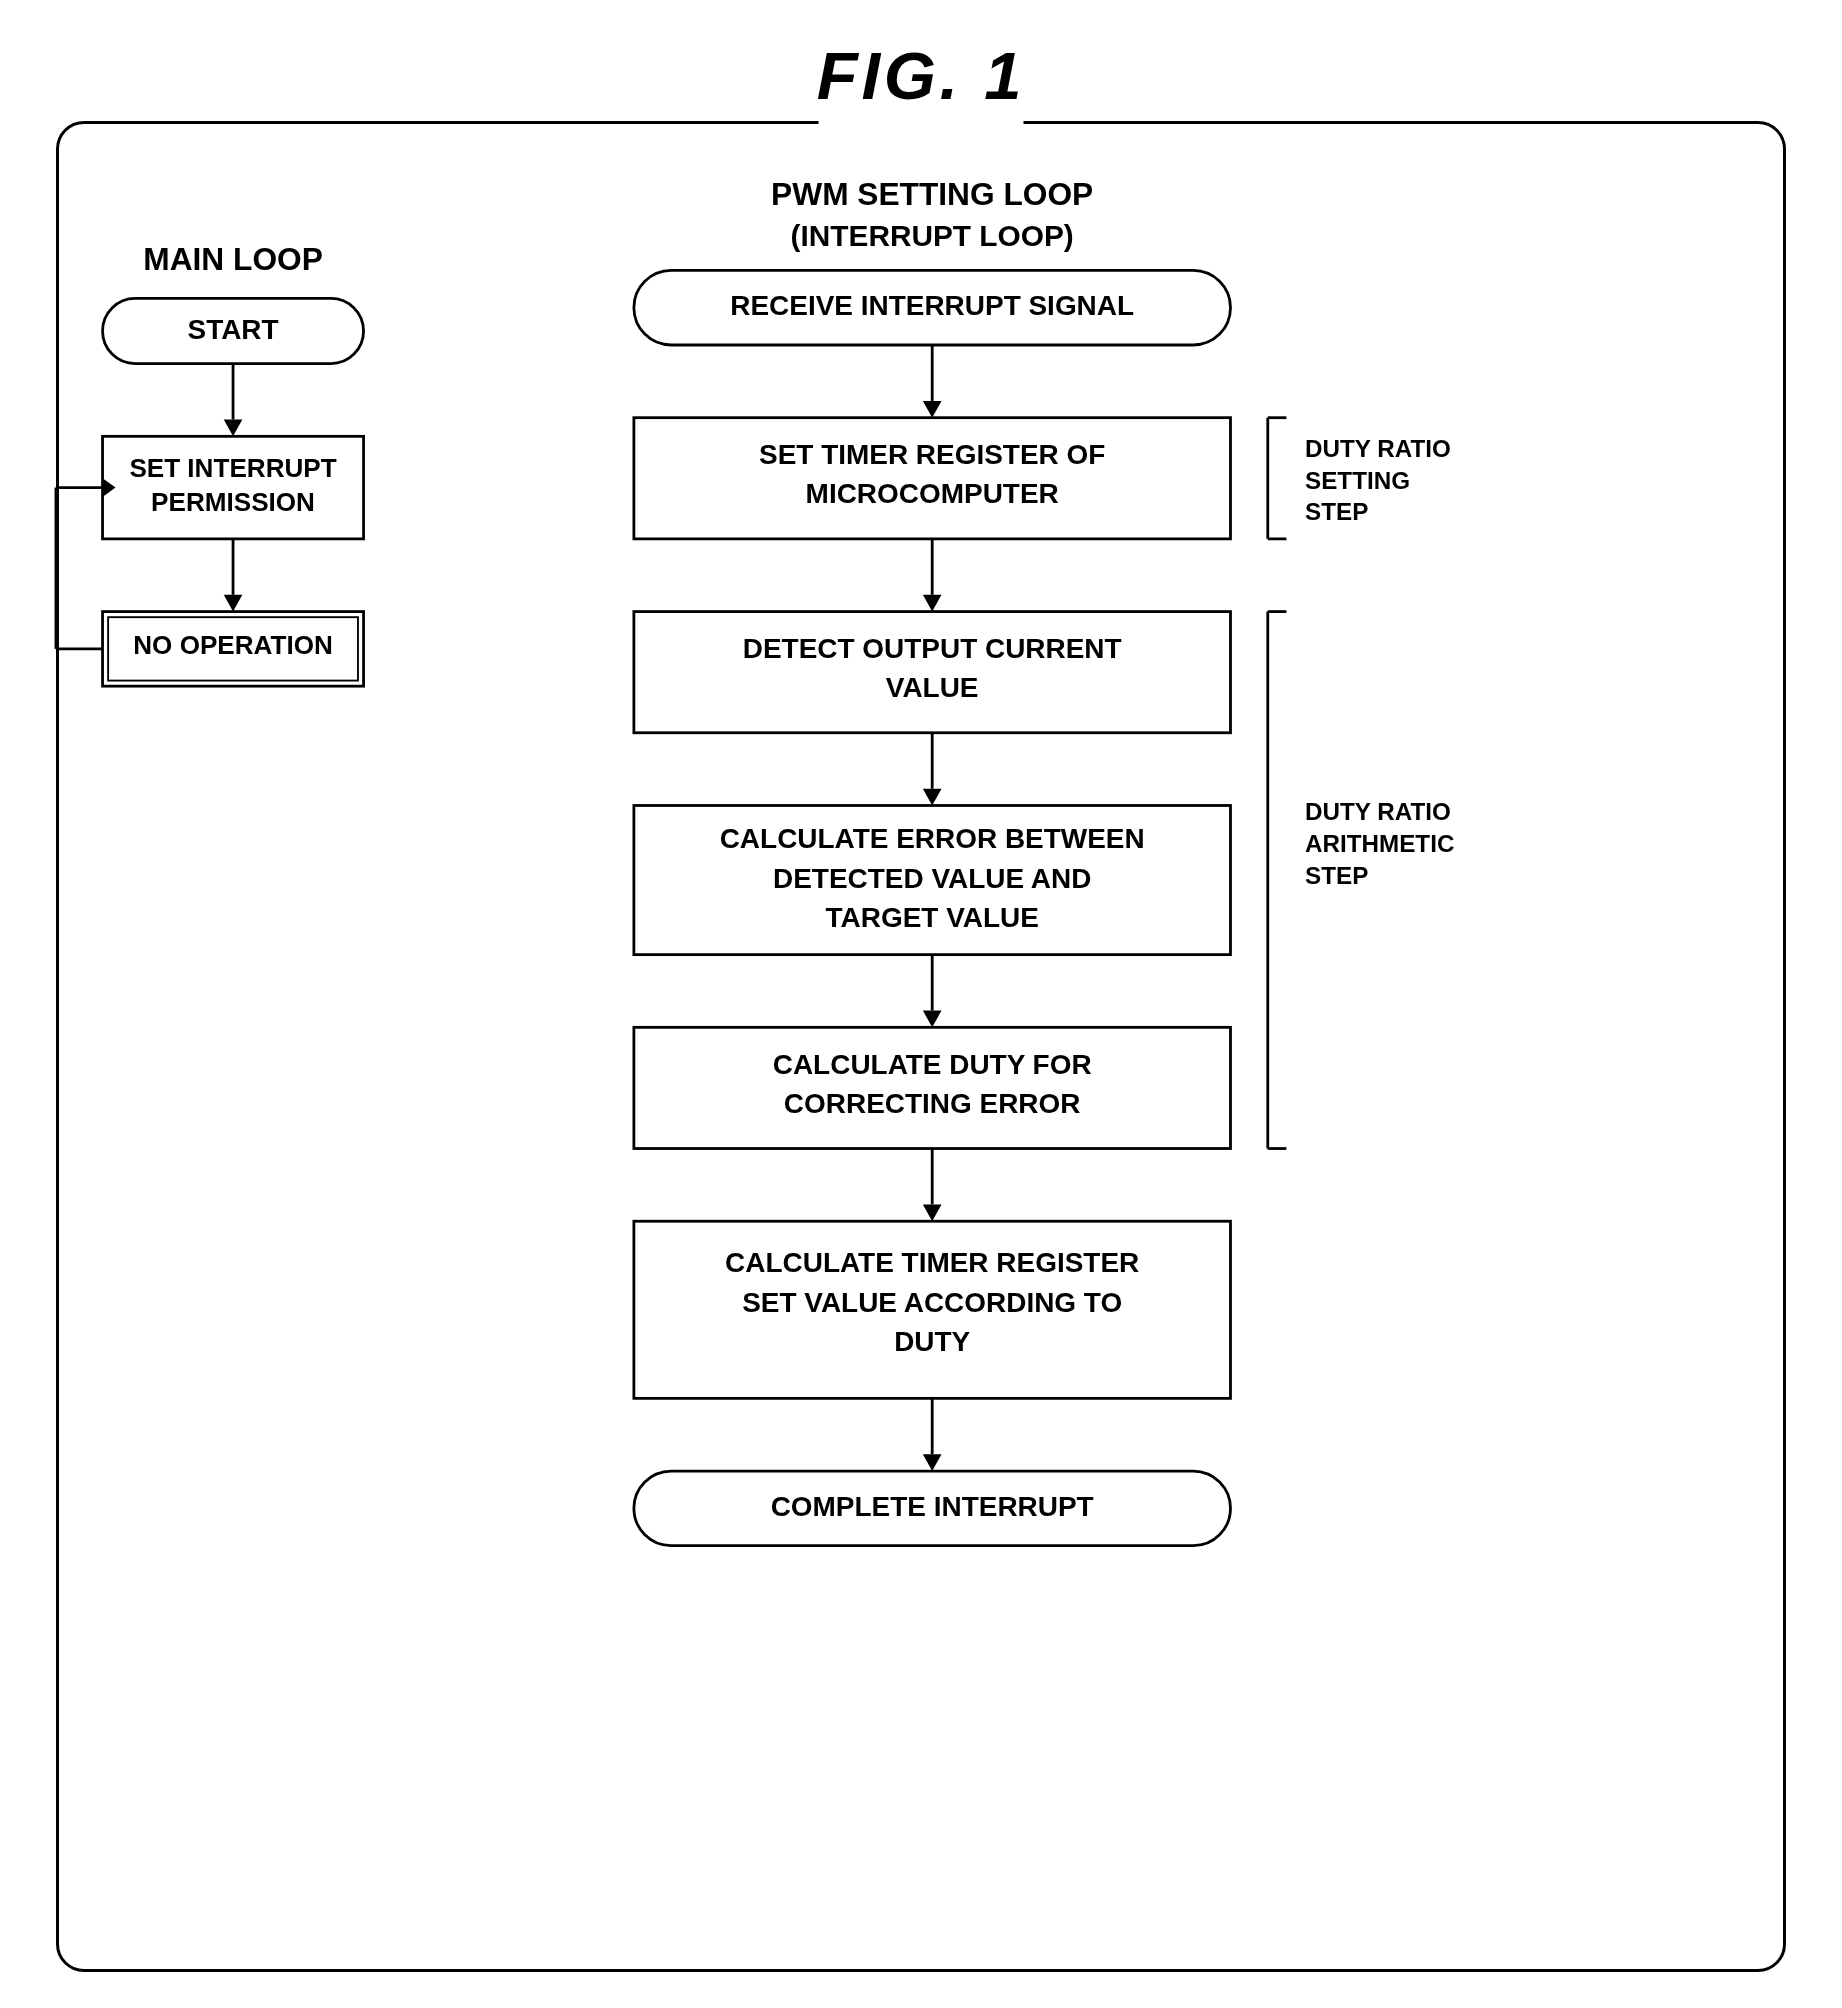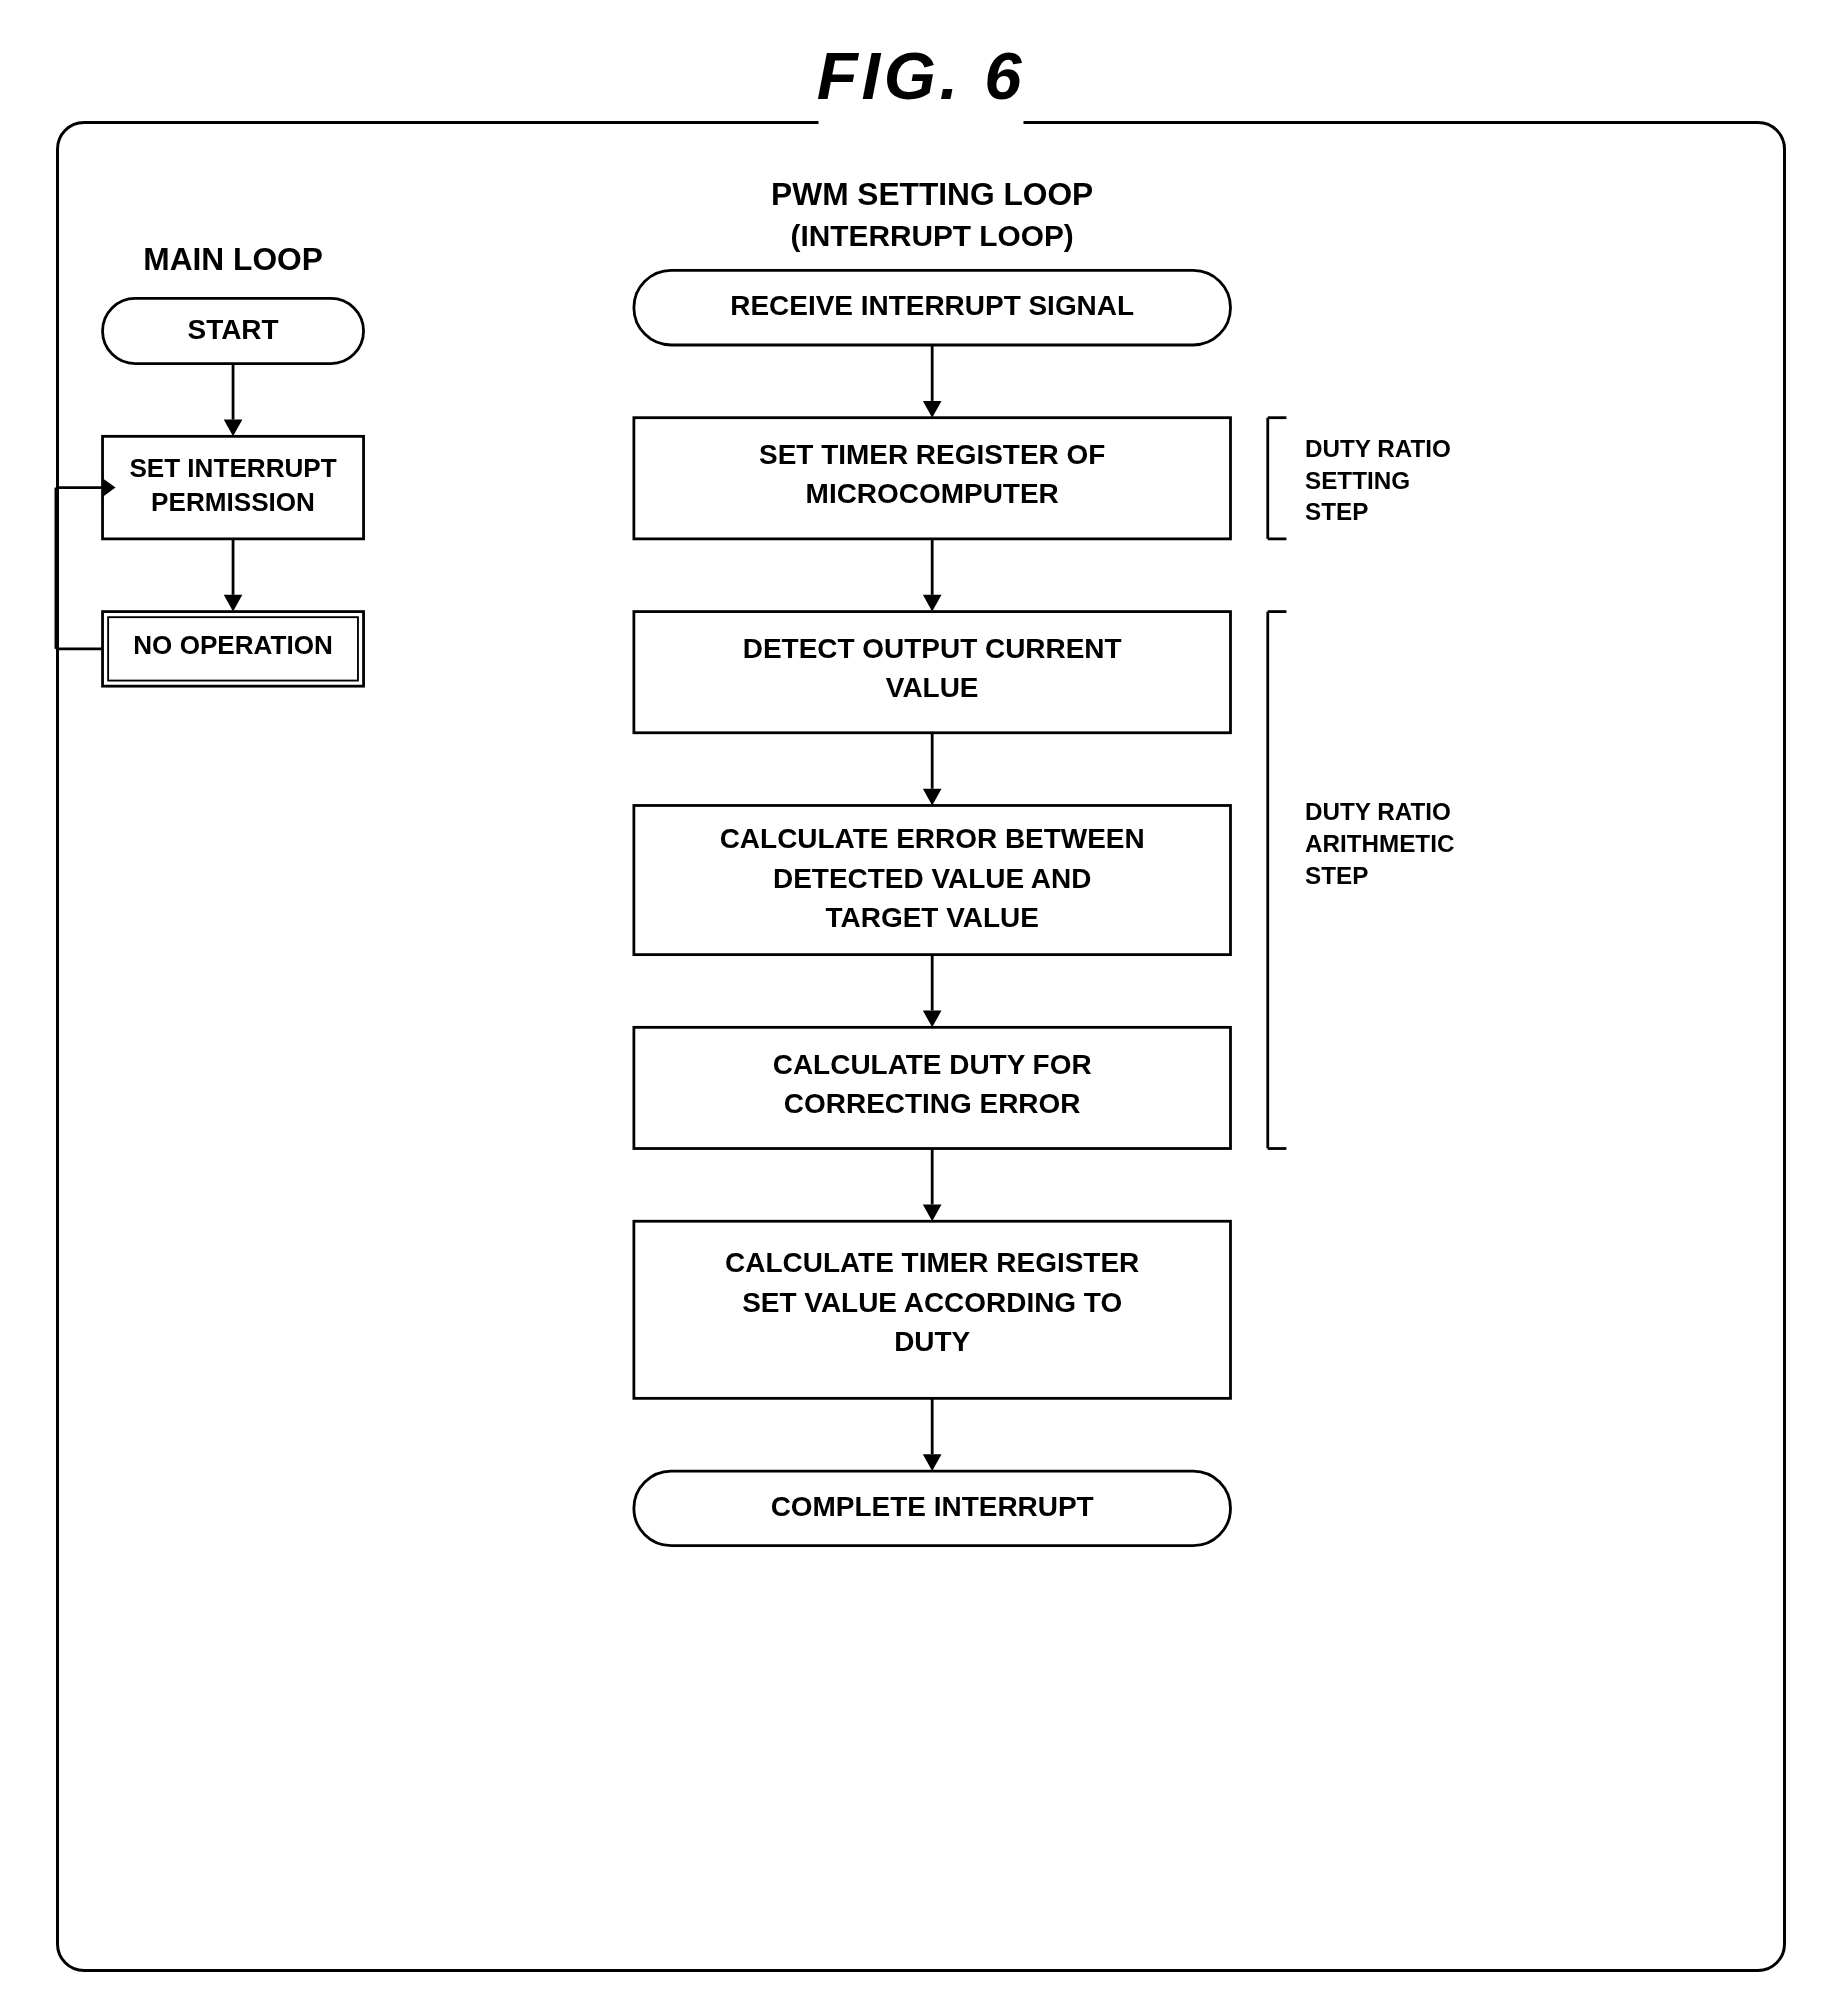--- a/index.html
+++ b/index.html
@@ -40,21 +40,21 @@
       transform: translateX(-50%);
       width: 205px;
       height: 3.7px;
       background: #fff;
     }
 
   </style>
 </head>
 <body>
 
-<div class="page-title">FIG. 6</div>
+<div class="page-title">FIG. 1</div>
 
 <div class="outer-border"></div>
 
 <svg style="position:absolute;top:0;left:0;width:1842px;height:2009px;pointer-events:none;" viewBox="0 0 1976 2155" width="1842" height="2009">
 
   <text x="250" y="290" font-family="Arial" font-size="34" font-weight="bold" text-anchor="middle">MAIN LOOP</text>
 
   <rect x="110" y="320" width="280" height="70" rx="35" ry="35" fill="white" stroke="black" stroke-width="3"></rect>
   <text x="250" y="364" font-family="Arial" font-size="30" font-weight="bold" text-anchor="middle">START</text>
 

